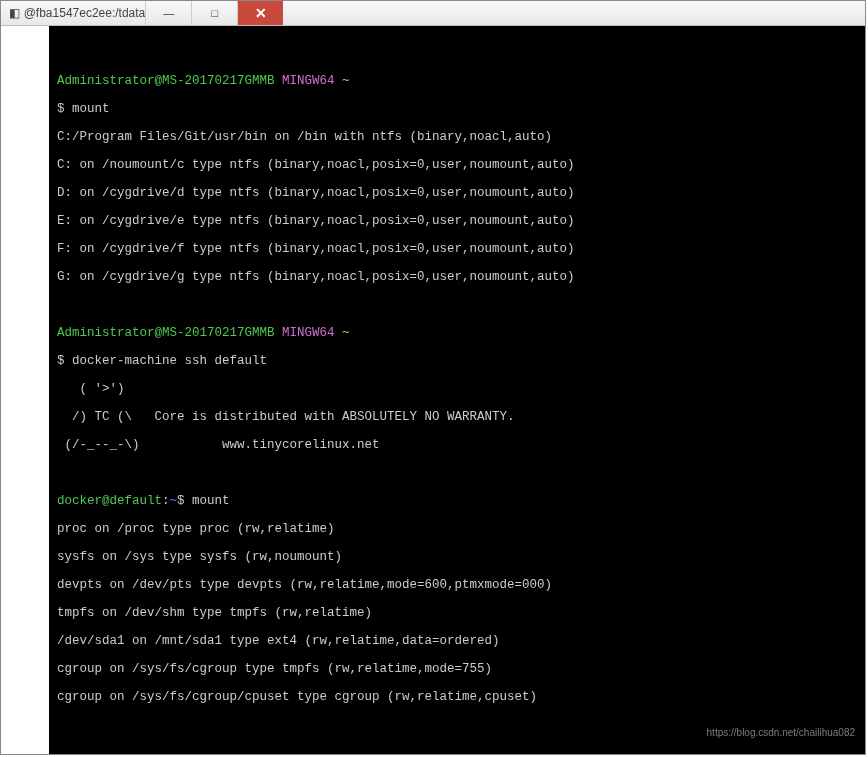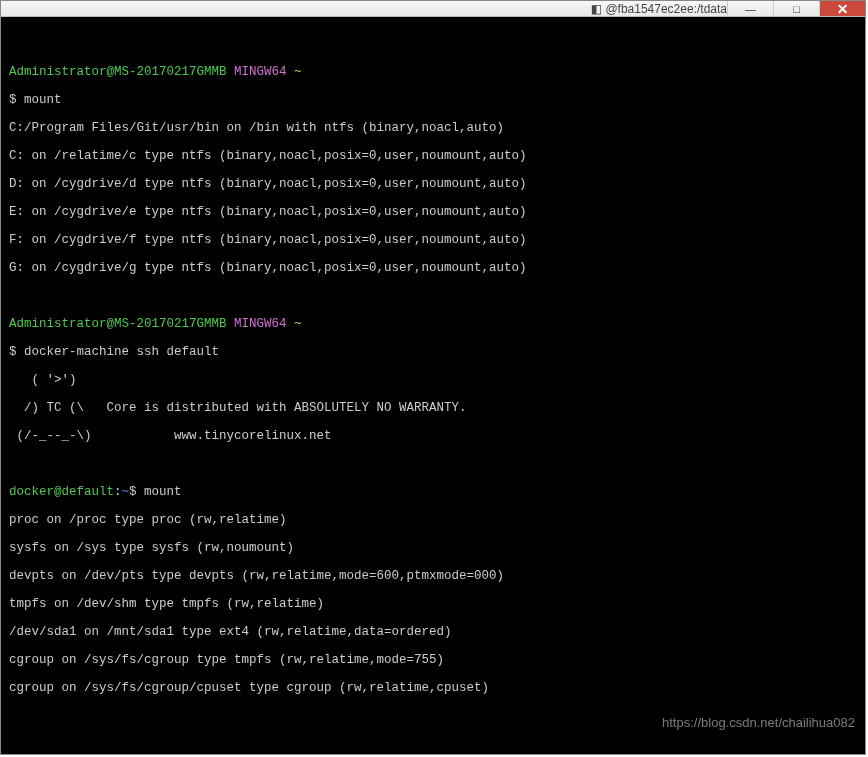--- a/index.html
+++ b/index.html
@@ -13,26 +13,26 @@
     }
     .window {
       border: 1px solid #888;
       width: 866px;
       height: 755px;
       display: flex;
       flex-direction: column;
       background: #fff;
     }
     .titlebar {
-      height: 16px;
+      height: 25px;
       background: linear-gradient(to bottom, #f8f8f8, #e8e8e8);
       border-bottom: 1px solid #bbb;
       display: flex;
       align-items: center;
-      justify-content: flex-end;
+      justify-content: flex-start;
       padding-left: 8px;
     }
     .titlebar-text {
       color: #444;
       font-size: 12px;
       font-family: "Segoe UI", sans-serif;
     }
     .titlebar-buttons {
       display: flex;
       height: 100%;
@@ -57,32 +57,33 @@
     .terminal {
       flex: 1;
       background: #000;
       color: #ccc;
       padding: 6px 8px;
       overflow: hidden;
       line-height: 14px;
       font-size: 12.5px;
       white-space: pre;
       position: relative;
+      margin-left: 48px;
     }
     .green { color: #4ec94e; }
     .magenta { color: #d070d0; }
     .yellow { color: #cccc55; }
     .blue { color: #5c7cff; }
     .white { color: #ccc; }
     .watermark {
       position: absolute;
-      bottom: 24px;
+      bottom: 14px;
       right: 10px;
       color: rgba(220,220,220,0.55);
-      font-size: 13px;
+      font-size: 10px;
       font-family: Arial, sans-serif;
     }
   </style>
 </head>
 <body>
 
 <div class="window">
   <div class="titlebar">
     <div class="titlebar-text">
       <span>◧ </span><span>@fba1547ec2ee:/tdata</span>
@@ -92,21 +93,21 @@
       <div class="tb-btn">□</div>
       <div class="tb-btn tb-close">✕</div>
     </div>
   </div>
 
   <div class="terminal">
 <div> </div>
 <div><span class="green">Administrator@MS-20170217GMMB</span> <span class="magenta">MINGW64</span> <span class="yellow">~</span></div>
 <div>$ mount</div>
 <div>C:/Program Files/Git/usr/bin on /bin with ntfs (binary,noacl,auto)</div>
-<div>C: on /relatime/c type ntfs (binary,noacl,posix=0,user,noumount,auto)</div>
+<div>C: on /noumount/c type ntfs (binary,noacl,posix=0,user,noumount,auto)</div>
 <div>D: on /cygdrive/d type ntfs (binary,noacl,posix=0,user,noumount,auto)</div>
 <div>E: on /cygdrive/e type ntfs (binary,noacl,posix=0,user,noumount,auto)</div>
 <div>F: on /cygdrive/f type ntfs (binary,noacl,posix=0,user,noumount,auto)</div>
 <div>G: on /cygdrive/g type ntfs (binary,noacl,posix=0,user,noumount,auto)</div>
 <div> </div>
 <div><span class="green">Administrator@MS-20170217GMMB</span> <span class="magenta">MINGW64</span> <span class="yellow">~</span></div>
 <div>$ docker-machine ssh default</div>
 <div>   ( '&gt;')</div>
 <div>  /) TC (\   Core is distributed with ABSOLUTELY NO WARRANTY.</div>
 <div> (/-_--_-\)           www.tinycorelinux.net</div>

